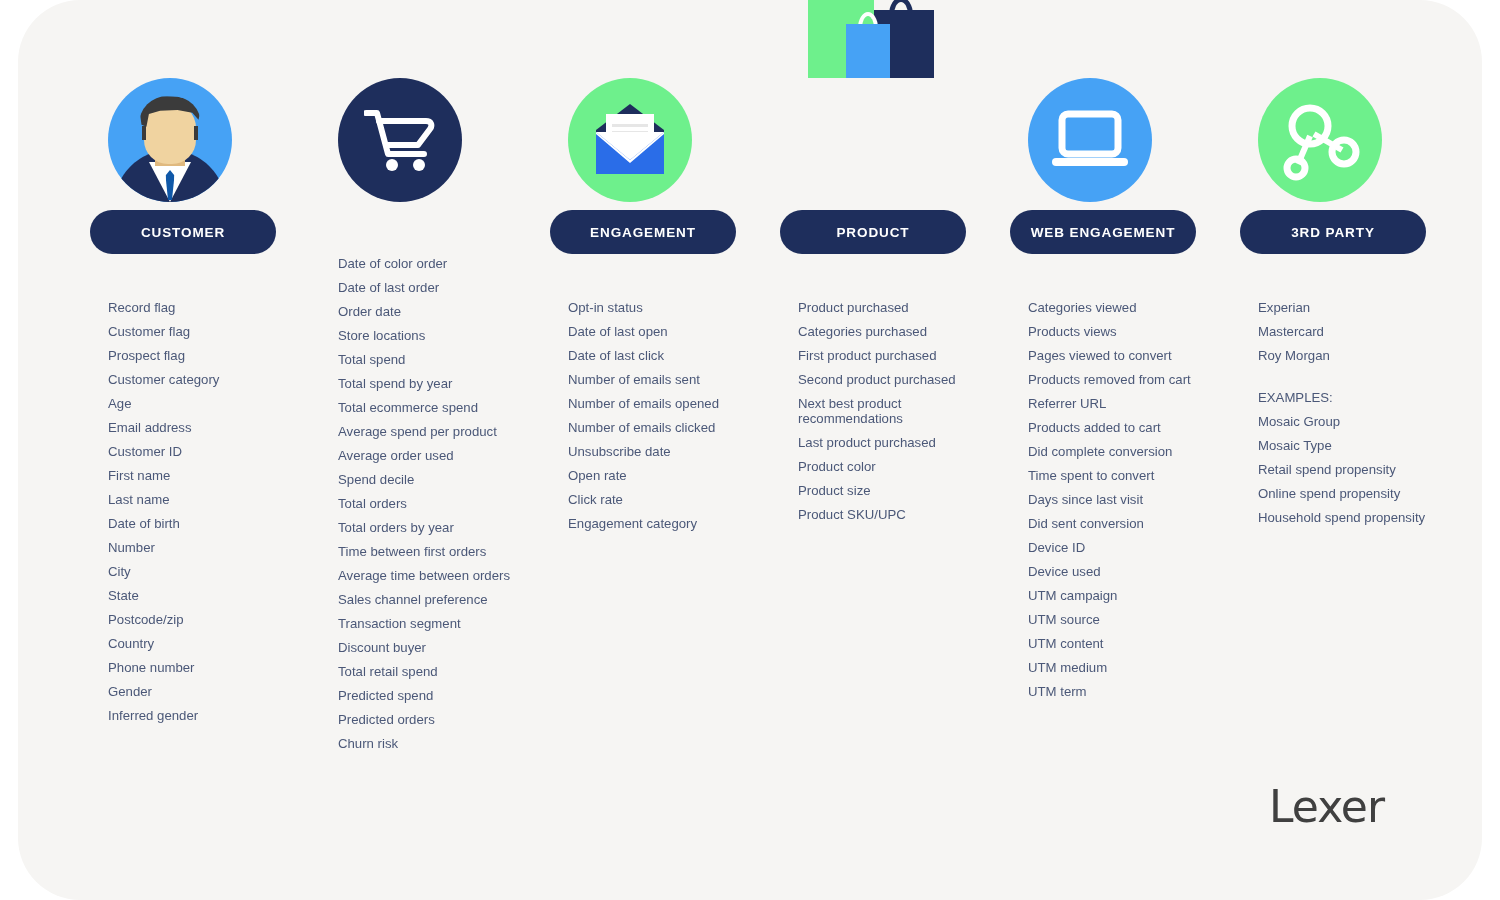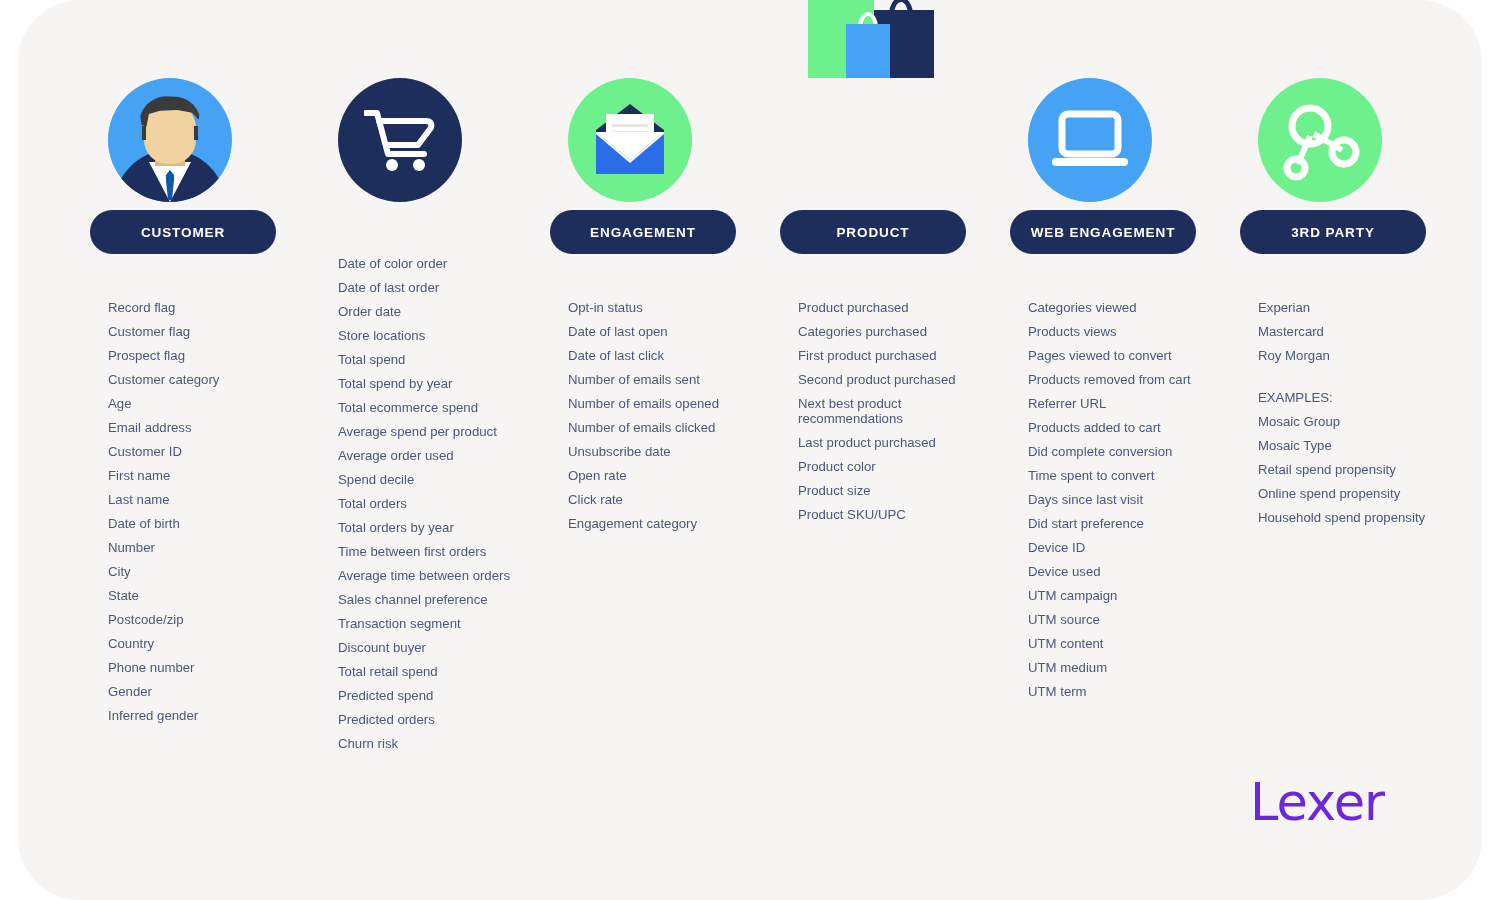--- a/index.html
+++ b/index.html
@@ -169,22 +169,22 @@
   .field.spacer {
     height: 9px;
     margin-bottom: 9px;
   }
 
   
   .logo {
     position: absolute;
     right: 98px;
     bottom: 68px;
-    color: #6d28d9;
-    font-size: 51px;
+    color: #404040;
+    font-size: 44px;
     font-weight: 500;
     letter-spacing: -1px;
     font-family: "DejaVu Sans", sans-serif;
   }
 </style>
 </head>
 <body>
 
 <div class="card">
 
@@ -337,21 +337,21 @@
       <div class="fields">
         <div class="field">Categories viewed</div>
         <div class="field">Products views</div>
         <div class="field">Pages viewed to convert</div>
         <div class="field">Products removed from cart</div>
         <div class="field">Referrer URL</div>
         <div class="field">Products added to cart</div>
         <div class="field">Did complete conversion</div>
         <div class="field">Time spent to convert</div>
         <div class="field">Days since last visit</div>
-        <div class="field">Did start preference</div>
+        <div class="field">Did sent conversion</div>
         <div class="field">Device ID</div>
         <div class="field">Device used</div>
         <div class="field">UTM campaign</div>
         <div class="field">UTM source</div>
         <div class="field">UTM content</div>
         <div class="field">UTM medium</div>
         <div class="field">UTM term</div>
       </div>
     </div>
 

